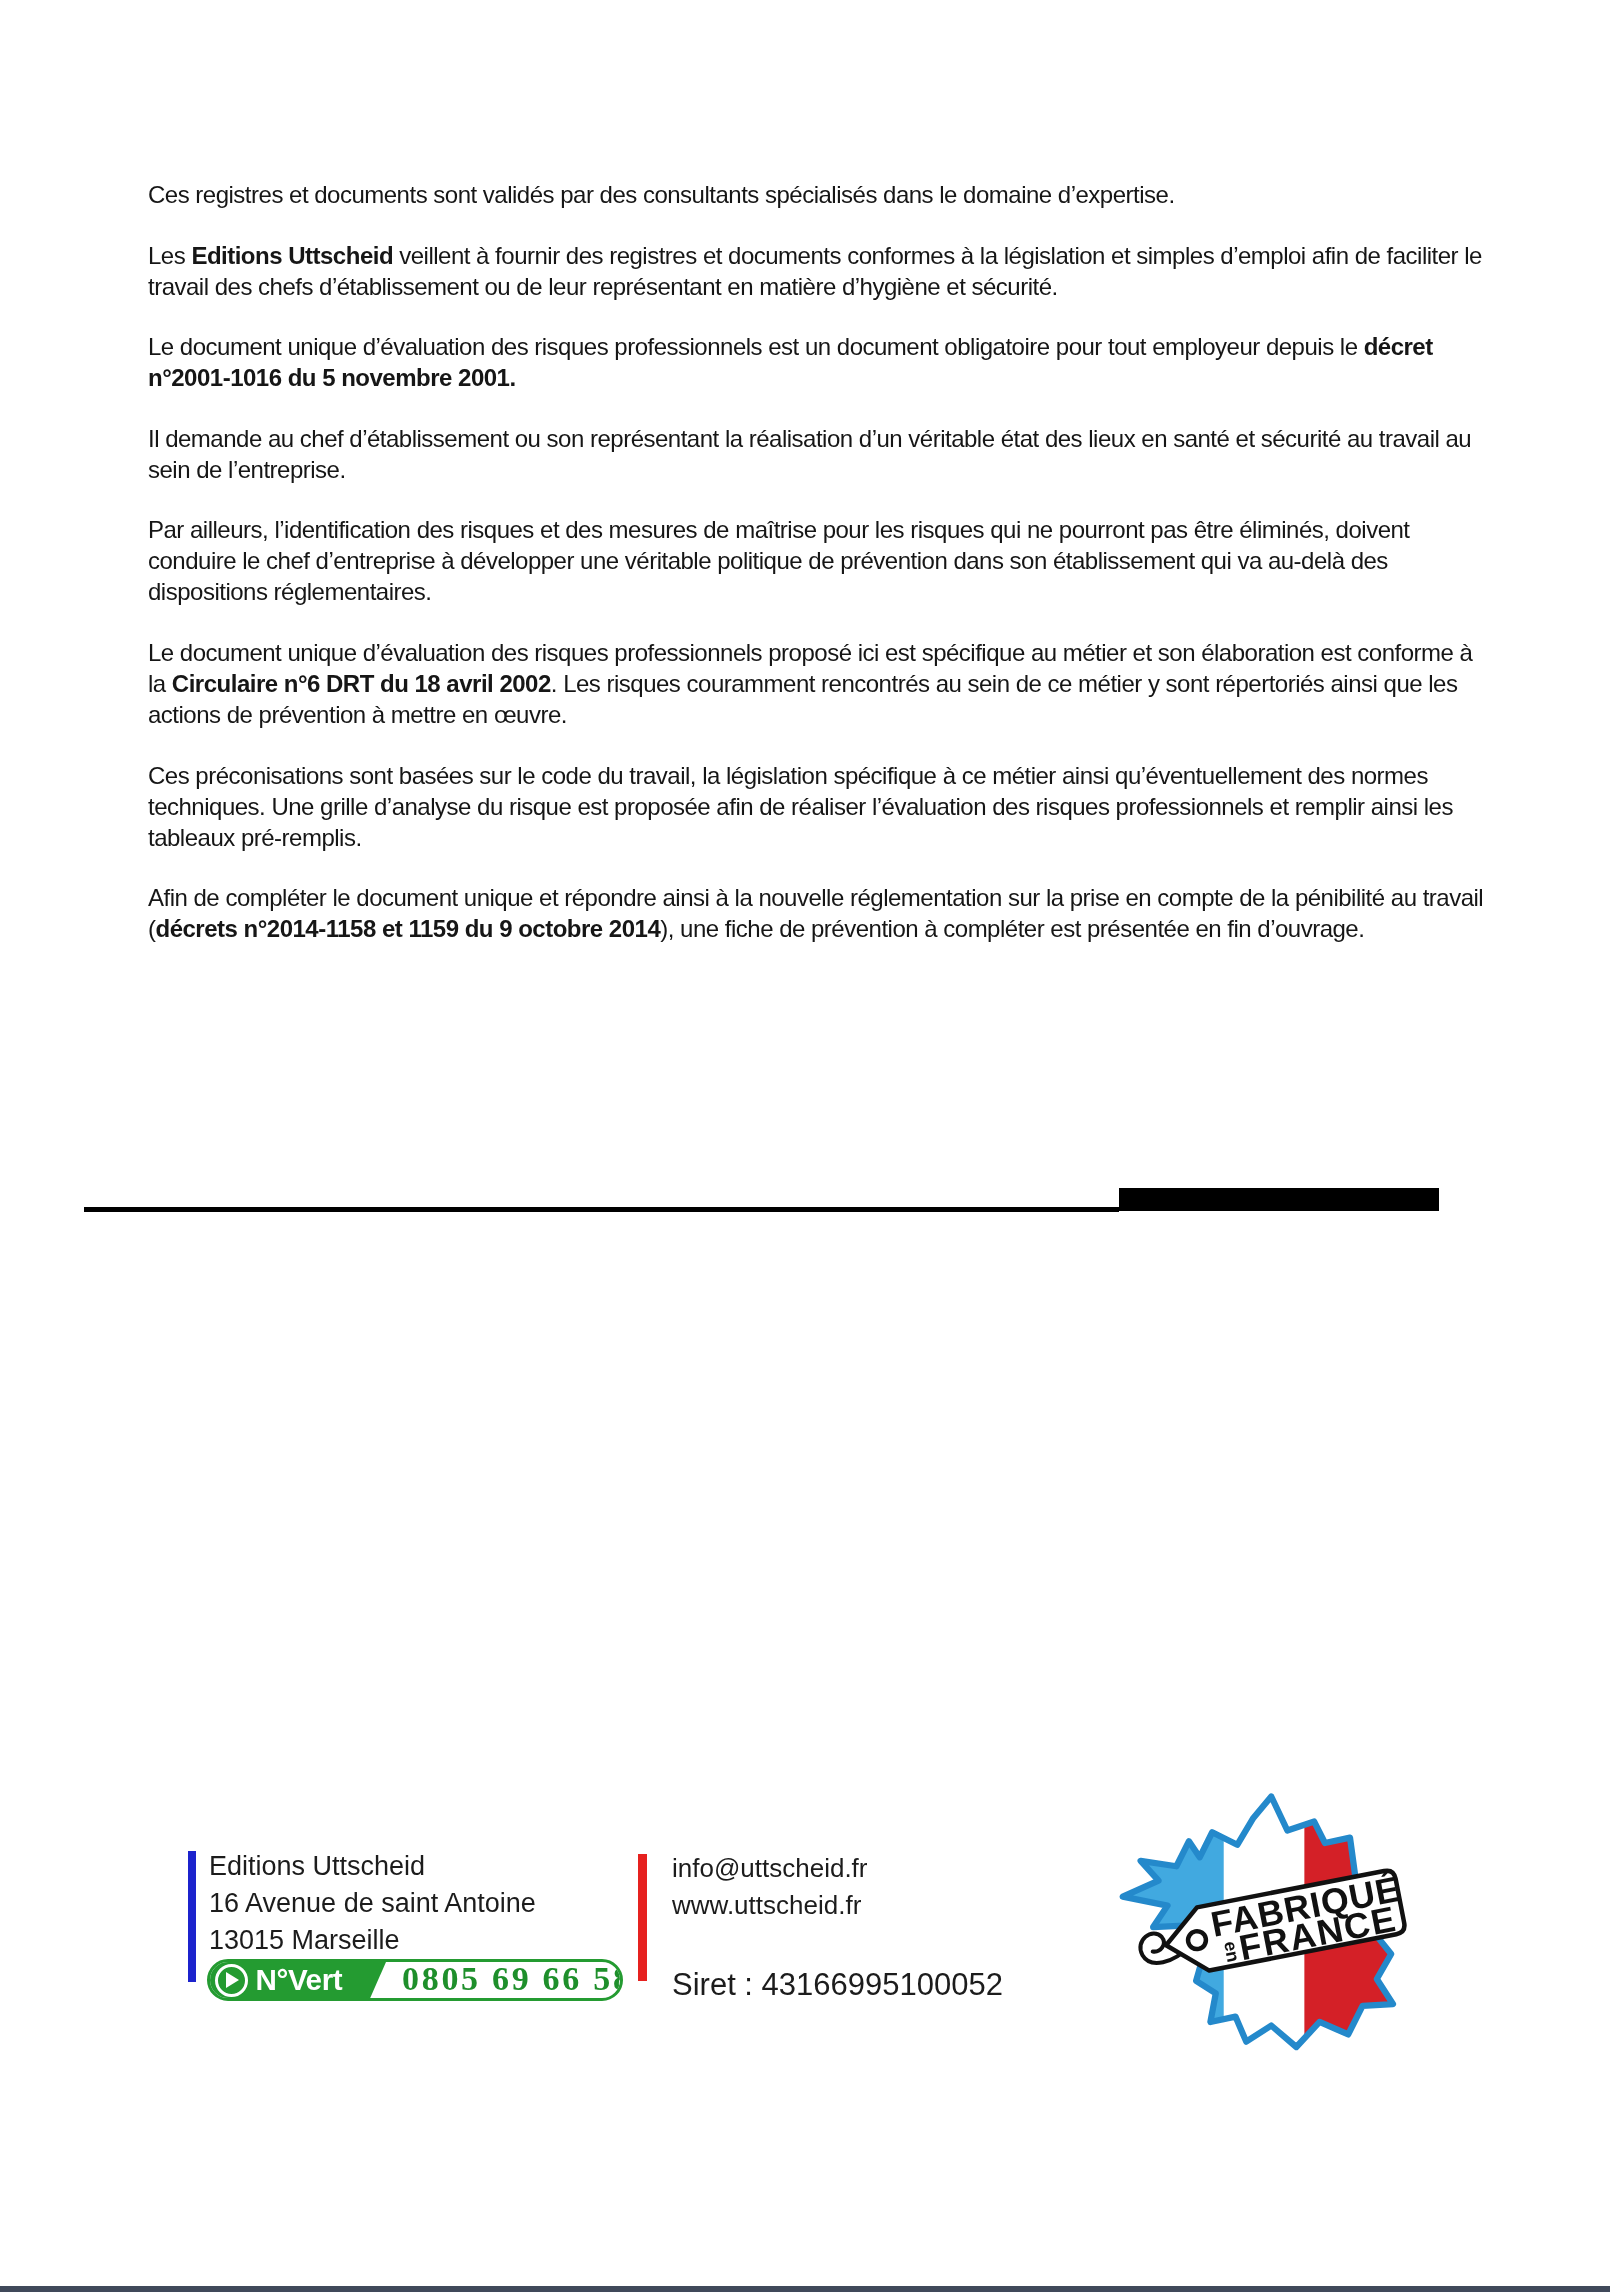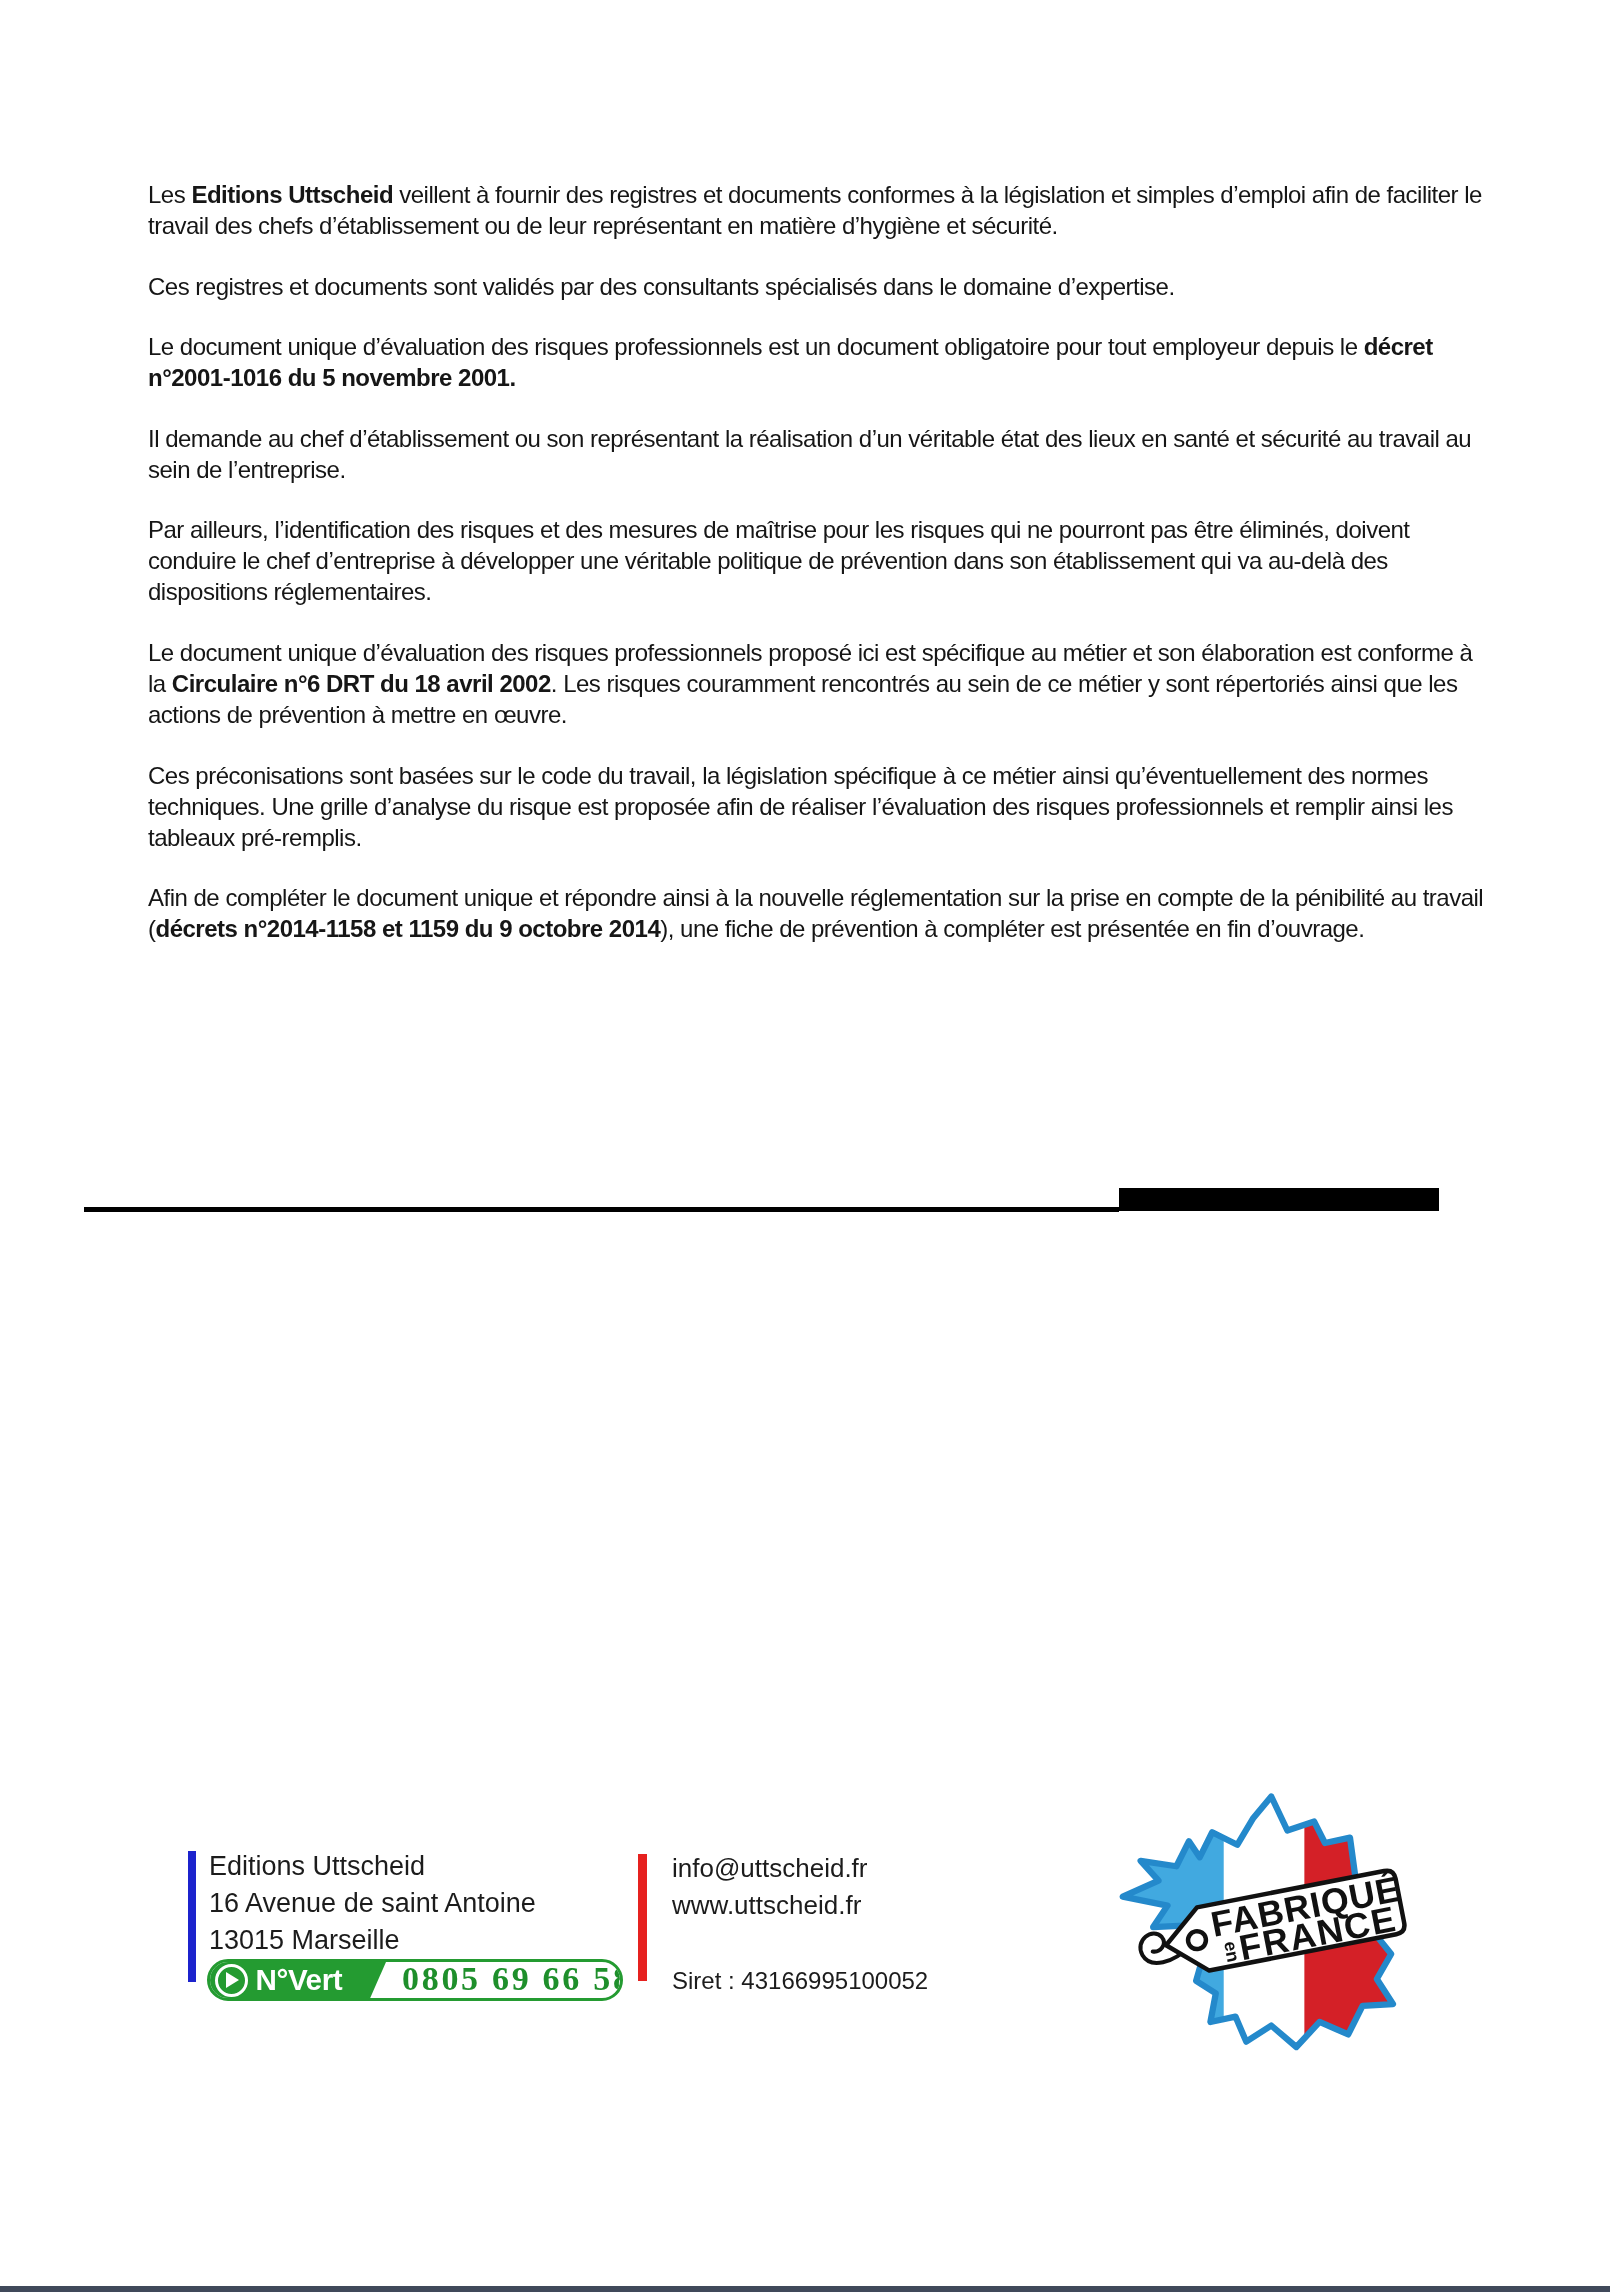--- a/index.html
+++ b/index.html
@@ -37,21 +37,21 @@
   .address{
     position:absolute;left:209px;top:1848px;
     font-size:27px;line-height:37px;color:#1c1c1c;letter-spacing:0;
   }
   .contact{
     position:absolute;left:672px;top:1850px;
     font-size:26px;line-height:37px;color:#1c1c1c;
   }
   .siret{
     position:absolute;left:672px;top:1967px;
-    font-size:24px;color:#1c1c1c;
+    font-size:31px;color:#1c1c1c;
   }
   
   .nvert{
     position:absolute;left:207px;top:1943px;
     width:416px;height:42px;
     background:#ffffff;
     border:3.6px solid #249B31;
     border-radius:25px;
     box-sizing:border-box;
     display:flex;align-items:flex-end;
@@ -95,22 +95,22 @@
   .fr-logo{position:absolute;left:1112px;top:1789px;width:340px;height:278px;}
   
   .bottom-bar{position:absolute;left:0;bottom:0;width:100%;height:7.2px;background:#40495A;}
 </style>
 </head>
 <body>
 
 <div class="page">
 
   <div class="content">
+    <p><span>Ces registres et documents sont validés par des consultants spécialisés dans le domaine d’expertise.</span></p>
     <p><span>Les </span><span class="b">Editions Uttscheid</span><span> veillent à fournir des registres et documents conformes à la législation et simples d’emploi afin de faciliter le travail des chefs d’établissement ou de leur représentant en matière d’hygiène et sécurité.</span></p>
-    <p><span>Ces registres et documents sont validés par des consultants spécialisés dans le domaine d’expertise.</span></p>
     <p><span>Le document unique d’évaluation des risques professionnels est un document obligatoire pour tout employeur depuis le </span><span class="b">décret n°2001-1016 du 5 novembre 2001.</span></p>
     <p><span>Il demande au chef d’établissement ou son représentant la réalisation d’un véritable état des lieux en santé et sécurité au travail au sein de l’entreprise.</span></p>
     <p><span>Par ailleurs, l’identification des risques et des mesures de maîtrise pour les risques qui ne pourront pas être éliminés, doivent conduire le chef d’entreprise à développer une véritable politique de prévention dans son établissement qui va au-delà des dispositions réglementaires.</span></p>
     <p><span>Le document unique d’évaluation des risques professionnels proposé ici est spécifique au métier et son élaboration est conforme à la </span><span class="b">Circulaire n°6 DRT du 18 avril 2002</span><span>. Les risques couramment rencontrés au sein de ce métier y sont répertoriés ainsi que les actions de prévention  à mettre en œuvre.</span></p>
     <p><span>Ces préconisations sont basées sur le code du travail, la législation spécifique à ce métier ainsi qu’éventuellement des normes techniques. Une grille d’analyse du risque est proposée afin de réaliser l’évaluation des risques professionnels et remplir ainsi les tableaux pré-remplis.</span></p>
     <p><span>Afin de compléter le document unique et répondre ainsi à la nouvelle réglementation  sur la prise en compte de la pénibilité au travail (</span><span class="b">décrets n°2014-1158 et 1159 du 9 octobre 2014</span><span>), une fiche de prévention à compléter est présentée en fin d’ouvrage.</span></p>
   </div>
 
   <div class="divider-line"></div>
   <div class="divider-bar"></div>

